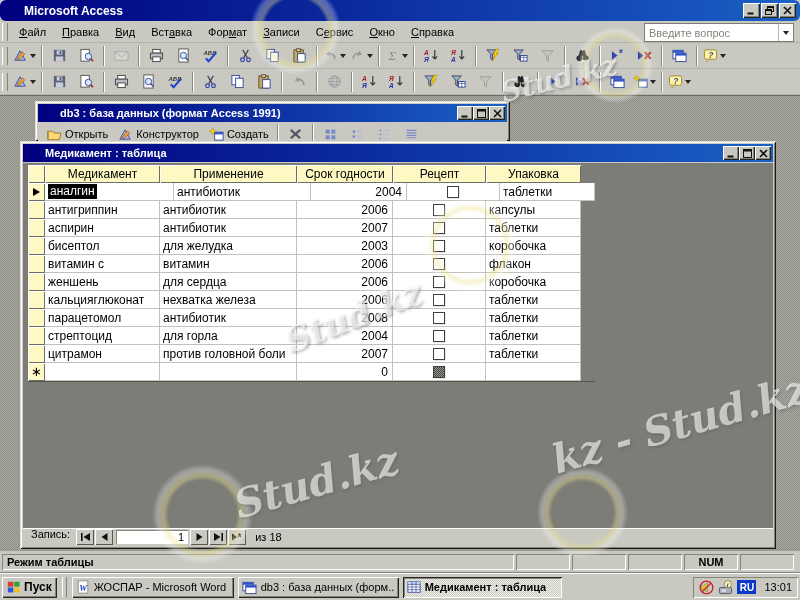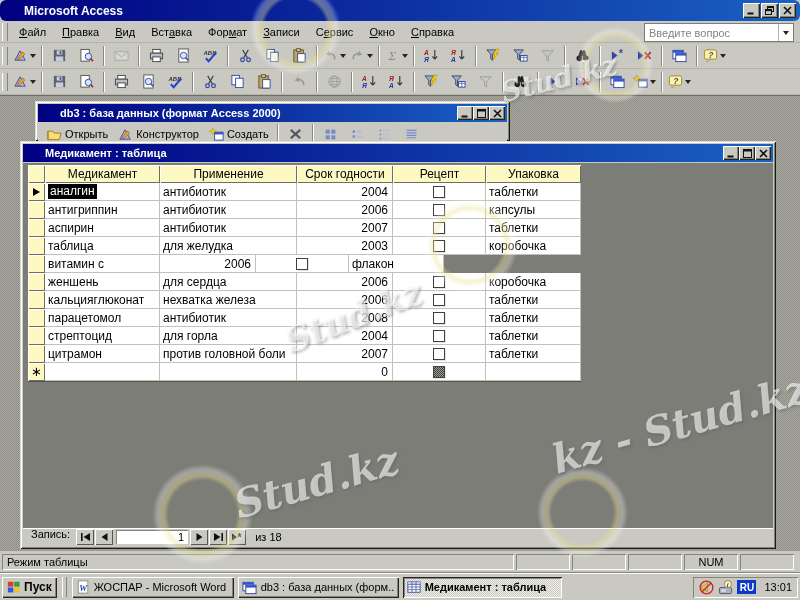--- a/index.html
+++ b/index.html
@@ -56,21 +56,21 @@
   .newstar{font-size:13px;line-height:10px;}
   .cb{width:12px;height:12px;background:#fff;border:1px solid #404040;box-shadow:1px 1px 0 #e8e8e2;box-sizing:border-box;}
   .cb.dith{background-color:#9a9a94;background-image:linear-gradient(45deg,#44443e 25%,transparent 25% 75%,#44443e 75%),linear-gradient(45deg,#44443e 25%,transparent 25% 75%,#44443e 75%);background-position:0 0,1px 1px;background-size:2px 2px;}
   
   .navstrip{position:absolute;left:0;right:0;bottom:0;height:18px;background:#c9c9c2;display:flex;align-items:center;box-shadow:inset 0 1px 0 #ffffff;}
   .navlabel{margin:0 6px 7px 8px;}
   .navbtn{width:18px;height:16px;display:flex;align-items:center;justify-content:center;background:#c9c9c2;box-shadow:inset 1px 1px 0 #ffffff,inset -1px -1px 0 #58584f;margin-right:1px;}
   .navinput{width:64px;height:14px;border:none;box-shadow:inset 1px 1px 0 #84847b,inset -1px -1px 0 #ffffff;background:#fff;font-family:inherit;font-size:11px;text-align:right;padding:0 4px;margin:0 2px;}
   .navtotal{margin-left:8px;}
   
-  .statusbar{position:absolute;left:0;top:551px;width:800px;height:22px;background:#c9c9c2;display:flex;align-items:center;padding:2px;box-sizing:border-box;gap:2px;}
+  .statusbar{position:absolute;left:0;top:551px;width:800px;height:22px;background:#c9c9c2;display:flex;align-items:center;padding:2px;box-sizing:border-box;gap:2px;font-weight:bold;}
   .spanel{height:16px;box-shadow:inset 1px 1px 0 #84847b,inset -1px -1px 0 #ffffff;display:flex;align-items:center;padding:0 5px;box-sizing:border-box;}
   .spanel.mode{width:512px;flex:none;}
   .spanel.small{width:54px;flex:none;justify-content:center;}
   
   .taskbar{position:absolute;left:0;top:573px;width:800px;height:27px;background:#c9c9c2;border-top:1px solid #fff;box-shadow:0 -1px 0 #84847b;display:flex;align-items:center;padding:2px 2px 2px 2px;box-sizing:border-box;gap:3px;}
   .startbtn{height:21px;display:flex;align-items:center;gap:3px;padding:0 5px;font-weight:bold;font-size:12px;background:#c9c9c2;box-shadow:inset 1px 1px 0 #ffffff,inset -1px -1px 0 #26261f,inset -2px -2px 0 #84847b;}
   .tdivider{width:3px;height:20px;border-left:1px solid #fff;border-right:1px solid #84847b;margin:0 2px;}
   .taskbtn{height:21px;display:flex;align-items:center;gap:4px;padding:0 4px;background:#c9c9c2;box-shadow:inset 1px 1px 0 #ffffff,inset -1px -1px 0 #26261f,inset -2px -2px 0 #84847b;white-space:nowrap;overflow:hidden;box-sizing:border-box;}
   .taskbtn span{overflow:hidden;text-overflow:clip;}
   .taskbtn.active{font-weight:bold;box-shadow:inset 1px 1px 0 #26261f,inset -1px -1px 0 #ffffff,inset 2px 2px 0 #84847b;
@@ -564,21 +564,21 @@
         </i>
         <span class="dntri" style="margin-left: 2px;"></span>
       </span>
     </div>
 
   <div class="mdi">
 
     <div class="win db3win">
       <div class="wtitle">
         <span class="ticon"></span>
-        <span class="ttext">db3 : база данных (формат Access 2000)</span>
+        <span class="ttext">db3 : база данных (формат Access 1991)</span>
         <span class="winbtn">
             <i style="display: inline-flex;">
               <svg width="9" height="9" viewBox="0 0 9 9">
                 <rect x="0.5" y="6.5" width="6" height="2" fill="#111"></rect>
               </svg>
             </i>
           </span>
         <span class="winbtn">
             <i style="display: inline-flex;">
               <svg width="9" height="9" viewBox="0 0 9 9">
@@ -699,21 +699,21 @@
               <div class="hcell" style="width: 115px; flex: 0 0 auto;">Медикамент</div>
               <div class="hcell" style="width: 137px; flex: 0 0 auto;">Применение</div>
               <div class="hcell" style="width: 96px; flex: 0 0 auto;">Срок годности</div>
               <div class="hcell" style="width: 93px; flex: 0 0 auto;">Рецепт</div>
               <div class="hcell" style="width: 95px; flex: 0 0 auto;">Упаковка</div>
             </div>
             <div class="dsrow">
               <div class="selcell" style="width: 17px; flex: 0 0 auto;">
                 <span class="rowarrow"></span>
               </div>
-              <div class="dcell txt" style="width: 115px; flex: 0 0 auto;">
+              <div class="dcell txt" style="width: 129px; flex: 0 0 auto;">
                 <span class="selbadge">аналгин</span>
               </div>
               <div class="dcell txt" style="width: 137px; flex: 0 0 auto;">антибиотик</div>
               <div class="dcell num" style="width: 96px; flex: 0 0 auto;">2004</div>
               <div class="dcell ctr" style="width: 93px; flex: 0 0 auto;">
                 <span class="cb"></span>
               </div>
               <div class="dcell txt" style="width: 95px; flex: 0 0 auto;">таблетки</div>
             </div>
             <div class="dsrow">
@@ -731,31 +731,32 @@
               <div class="dcell txt" style="width: 115px; flex: 0 0 auto;">аспирин</div>
               <div class="dcell txt" style="width: 137px; flex: 0 0 auto;">антибиотик</div>
               <div class="dcell num" style="width: 96px; flex: 0 0 auto;">2007</div>
               <div class="dcell ctr" style="width: 93px; flex: 0 0 auto;">
                 <span class="cb"></span>
               </div>
               <div class="dcell txt" style="width: 95px; flex: 0 0 auto;">таблетки</div>
             </div>
             <div class="dsrow">
               <div class="selcell" style="width: 17px; flex: 0 0 auto;"></div>
-              <div class="dcell txt" style="width: 115px; flex: 0 0 auto;">таблица</div>
+              <div class="dcell txt" style="width: 115px; flex: 0 0 auto;">бисептол</div>
               <div class="dcell txt" style="width: 137px; flex: 0 0 auto;">для желудка</div>
               <div class="dcell num" style="width: 96px; flex: 0 0 auto;">2003</div>
               <div class="dcell ctr" style="width: 93px; flex: 0 0 auto;">
                 <span class="cb"></span>
               </div>
               <div class="dcell txt" style="width: 95px; flex: 0 0 auto;">коробочка</div>
             </div>
             <div class="dsrow">
               <div class="selcell" style="width: 17px; flex: 0 0 auto;"></div>
               <div class="dcell txt" style="width: 115px; flex: 0 0 auto;">витамин с</div>
+              <div class="dcell txt" style="width: 137px; flex: 0 0 auto;">витамин</div>
               <div class="dcell num" style="width: 96px; flex: 0 0 auto;">2006</div>
               <div class="dcell ctr" style="width: 93px; flex: 0 0 auto;">
                 <span class="cb"></span>
               </div>
               <div class="dcell txt" style="width: 95px; flex: 0 0 auto;">флакон</div>
             </div>
             <div class="dsrow">
               <div class="selcell" style="width: 17px; flex: 0 0 auto;"></div>
               <div class="dcell txt" style="width: 115px; flex: 0 0 auto;">женшень</div>
               <div class="dcell txt" style="width: 137px; flex: 0 0 auto;">для сердца</div>

